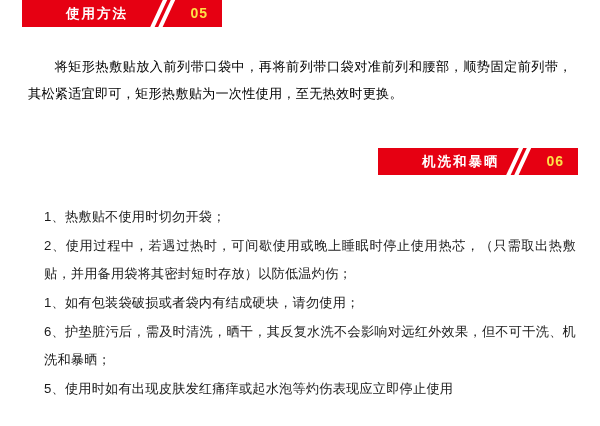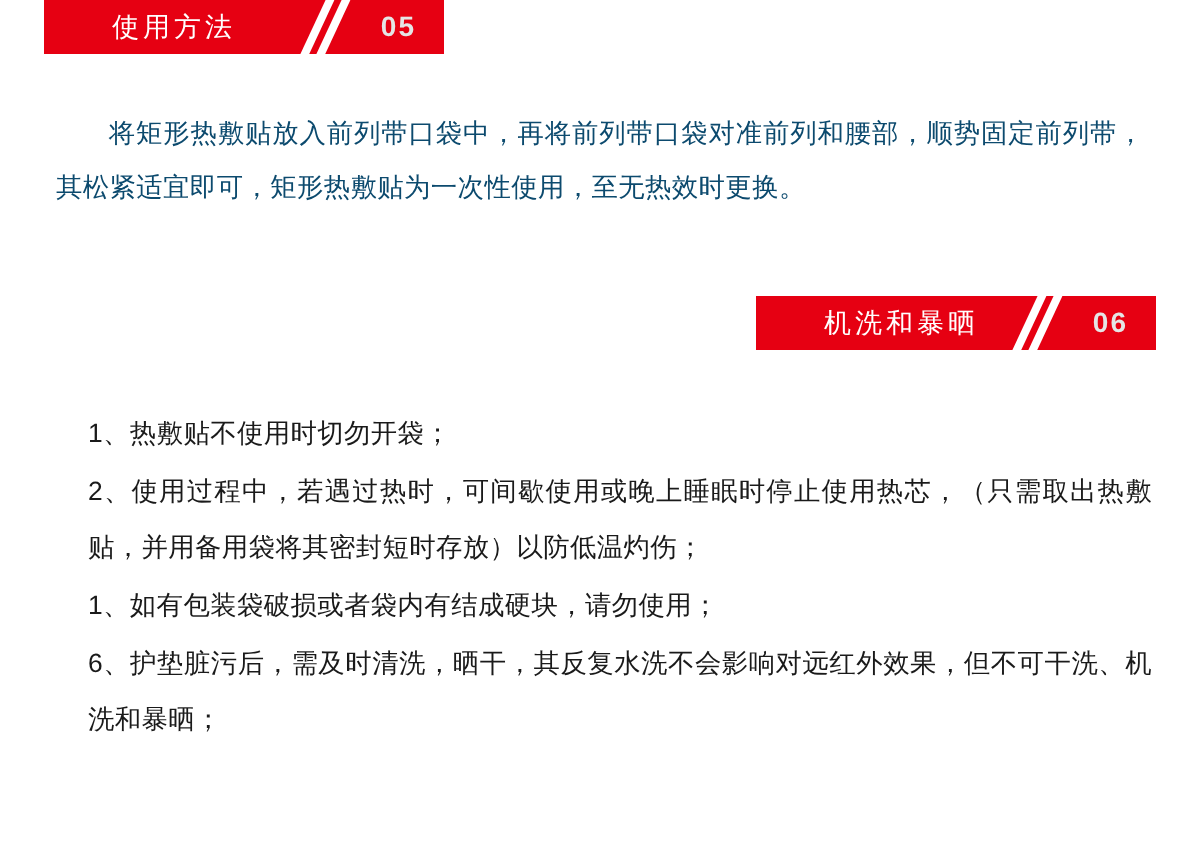--- a/index.html
+++ b/index.html
@@ -37,64 +37,64 @@
   .banner.left {
     margin-left: 0;
   }
   .banner.right {
     margin-left: auto;
   }
   .banner-title {
     color: #ffffff;
     font-size: 13.5px;
     letter-spacing: 2px;
-    font-weight: normal;
-    padding-left: 34px;
+    font-weight: bold;
+    padding-left: 44px;
     white-space: nowrap;
   }
   .banner-slash {
     position: absolute;
     top: -6px;
     right: 54px;
     width: 4px;
     height: 42px;
     background: #ffffff;
     transform: rotate(25deg);
   }
   .banner-slash.second {
     right: 62px;
   }
   .banner-num {
     position: absolute;
     right: 14px;
     top: 0;
     height: 27px;
     line-height: 27px;
-    color: #e5e5e5;
+    color: #fde047;
     font-size: 14px;
     font-weight: bold;
     letter-spacing: 1px;
   }
 
   .row-banner {
     display: flex;
     width: 100%;
   }
 
   
   .para-block {
     margin-top: 26px;
     padding: 0 6px;
   }
   .para {
     font-size: 13.2px;
     line-height: 27px;
     text-indent: 2em;
     text-align: justify;
-    color: #0c4a6e;
+    color: #000000;
     letter-spacing: 0.2px;
   }
 
   .gap-after-para {
     height: 28px;
   }
 
   
   .notice-list {
     margin-top: 28px;
@@ -137,15 +137,16 @@
       <span class="banner-slash second"></span>
       <span class="banner-num">06</span>
     </div>
   </div>
 
   <div class="notice-list">
     <div class="notice-item">1、热敷贴不使用时切勿开袋；</div>
     <div class="notice-item">2、使用过程中，若遇过热时，可间歇使用或晚上睡眠时停止使用热芯，（只需取出热敷贴，并用备用袋将其密封短时存放）以防低温灼伤；</div>
     <div class="notice-item">1、如有包装袋破损或者袋内有结成硬块，请勿使用；</div>
     <div class="notice-item">6、护垫脏污后，需及时清洗，晒干，其反复水洗不会影响对远红外效果，但不可干洗、机洗和暴晒；</div>
+    <div class="notice-item">5、使用时如有出现皮肤发红痛痒或起水泡等灼伤表现应立即停止使用</div>
   </div>
 
 </div>
 
 </body></html>

